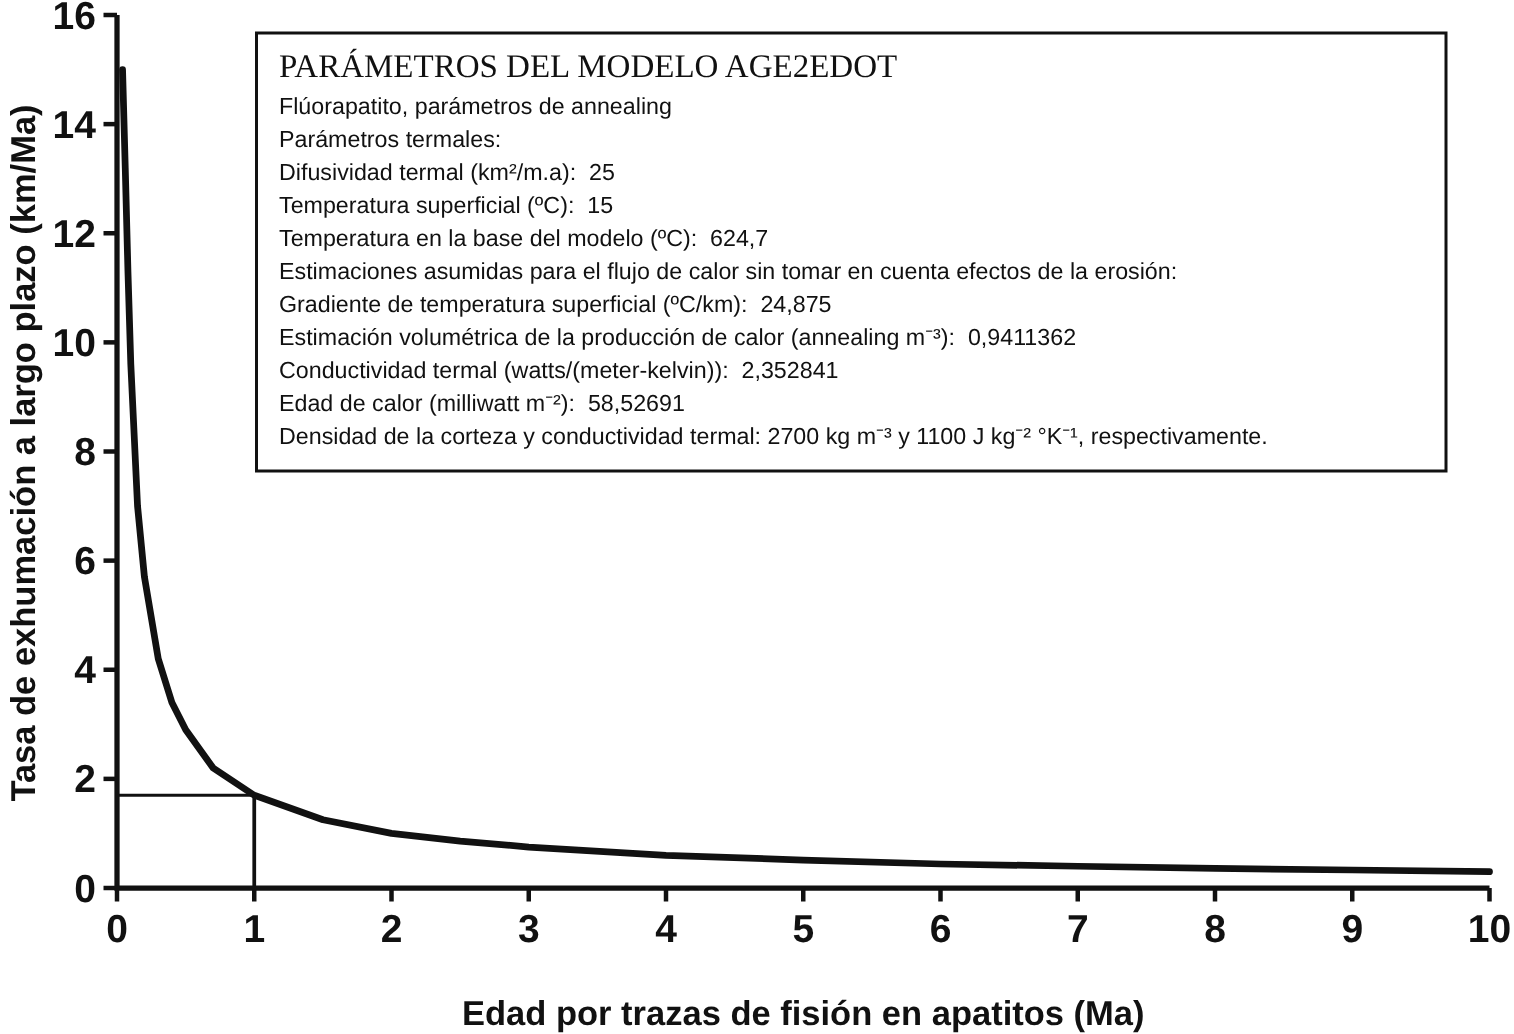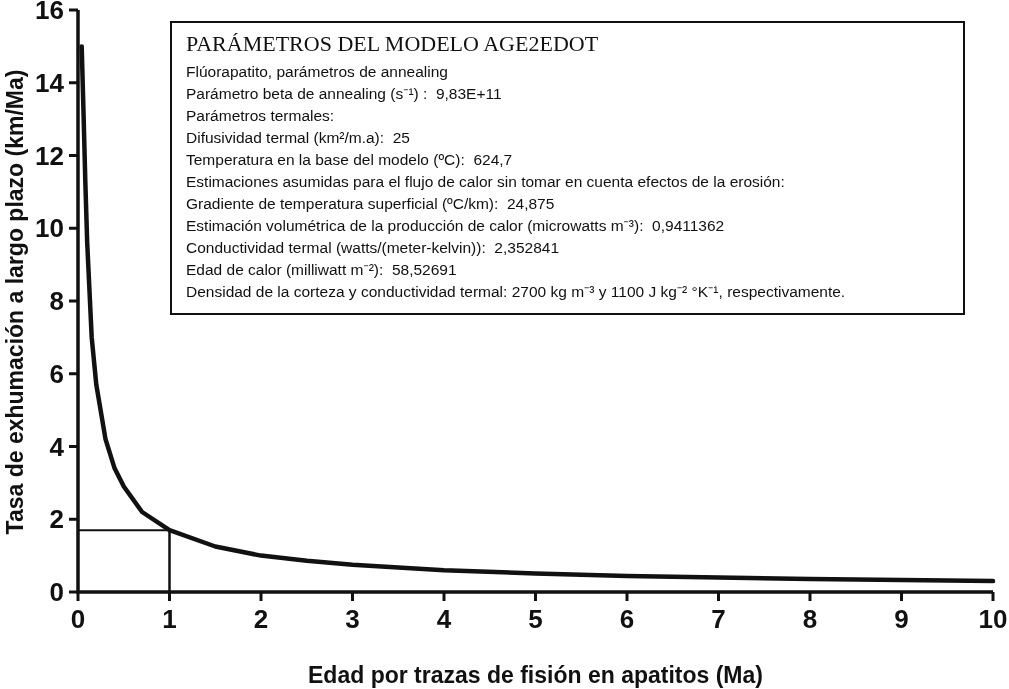--- a/index.html
+++ b/index.html
@@ -99,26 +99,26 @@
       <path d="M 81.7 46.4 L 83.5 111.9 L 85.3 181.0 L 87.2 242.8 L 91.7 337.4 L 96.3 384.7 L 105.5 439.2 L 114.6 468.3 L 123.8 486.5 L 142.1 512.0 L 169.5 530.2 L 215.3 546.5 L 261.0 555.6 L 306.8 560.7 L 352.5 564.7 L 444.0 570.2 L 535.5 573.4 L 627.0 576.0 L 718.5 577.5 L 810.0 578.9 L 901.5 580.0 L 993.0 581.1" stroke="#111111" stroke-width="4.5" fill="none" stroke-linejoin="round" stroke-linecap="round"></path>
     </svg>
 
   <div class="ylabel">Tasa de exhumación a largo plazo (km/Ma)</div>
   <div class="xlabel">Edad por trazas de fisión en apatitos (Ma)</div>
 
   <div class="param-box">
     <div class="param-title">PARÁMETROS DEL MODELO AGE2EDOT</div>
     <div id="param-lines">
         <div class="param-line">Flúorapatito, parámetros de annealing</div>
-        <div class="param-line">Parámetro beta de annealing (s⁻¹) :  9,83E+11</div>
         <div class="param-line">Parámetros termales:</div>
         <div class="param-line">Difusividad termal (km²/m.a):  25</div>
+        <div class="param-line">Temperatura superficial (ºC):  15</div>
         <div class="param-line">Temperatura en la base del modelo (ºC):  624,7</div>
         <div class="param-line">Estimaciones asumidas para el flujo de calor sin tomar en cuenta efectos de la erosión:</div>
         <div class="param-line">Gradiente de temperatura superficial (ºC/km):  24,875</div>
-        <div class="param-line">Estimación volumétrica de la producción de calor (microwatts m⁻³):  0,9411362</div>
+        <div class="param-line">Estimación volumétrica de la producción de calor (annealing m⁻³):  0,9411362</div>
         <div class="param-line">Conductividad termal (watts/(meter-kelvin)):  2,352841</div>
         <div class="param-line">Edad de calor (milliwatt m⁻²):  58,52691</div>
         <div class="param-line">Densidad de la corteza y conductividad termal: 2700 kg m⁻³ y 1100 J kg⁻² °K⁻¹, respectivamente.</div>
       </div>
   </div>
 
 </div>
 
 </body></html>

